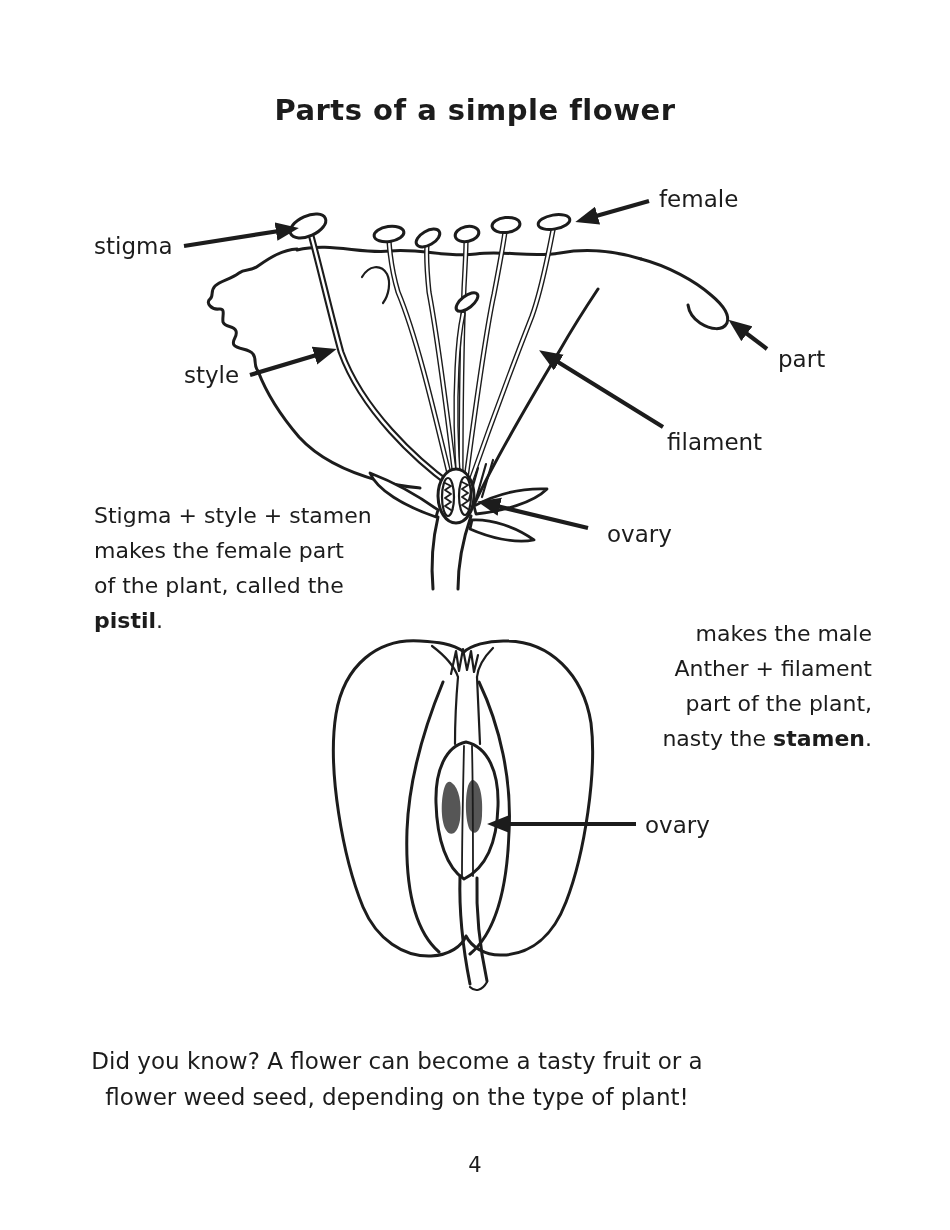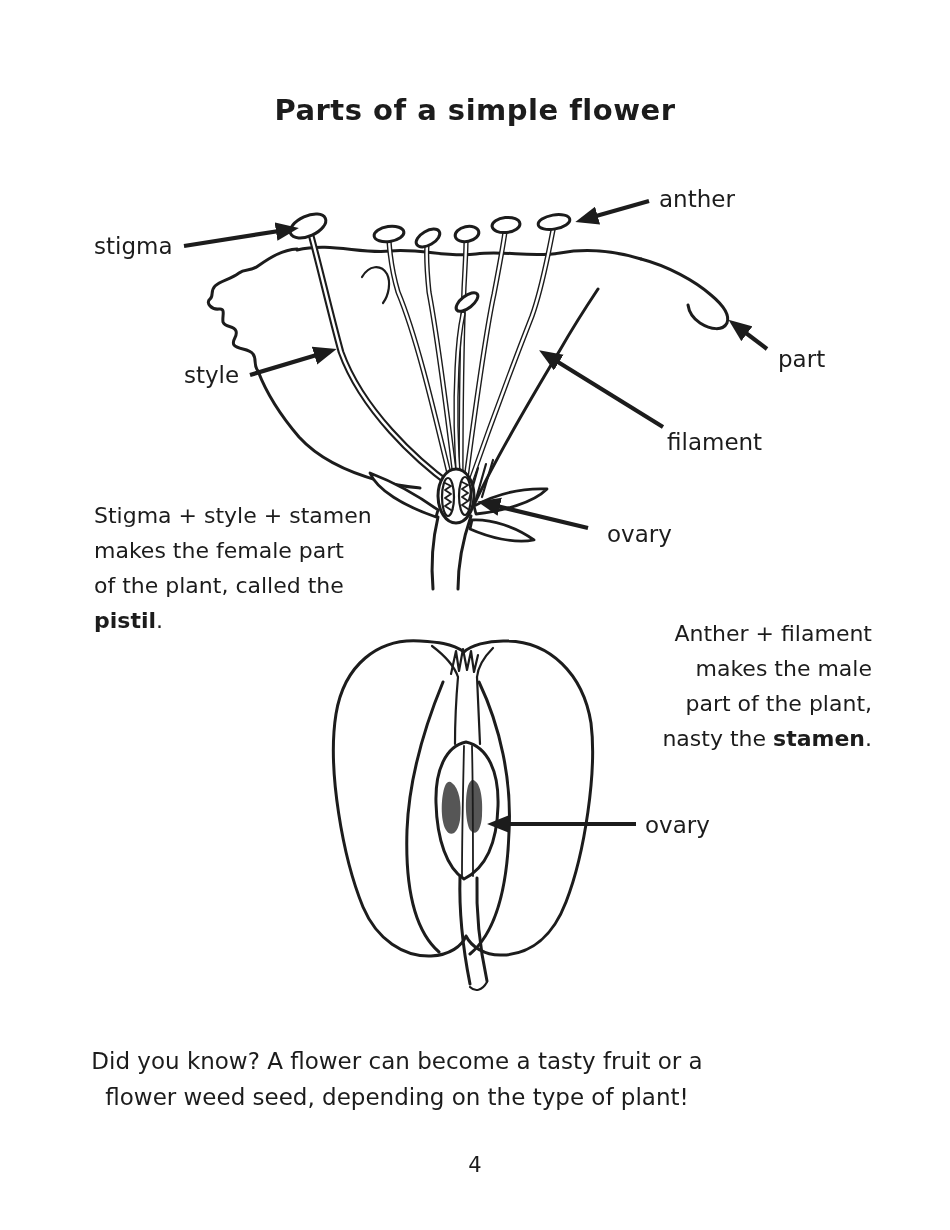--- a/index.html
+++ b/index.html
@@ -140,37 +140,37 @@
       <path class="arrow" d="M250,375 L330,351"></path>
       <path class="arrow" d="M649,201 L582,220"></path>
       <path class="arrow" d="M767,349 L734,324"></path>
       <path class="arrow" d="M663,427 L545,354"></path>
       <path class="arrow" d="M588,528 L484,503"></path>
       <path class="arrow" d="M636,824 L494,824"></path>
     </g>
   </svg>
 
   <div class="label" style="left:94px;top:235px;">stigma</div>
-  <div class="label" style="left:659px;top:188px;">anther</div>
+  <div class="label" style="left:659px;top:188px;">female</div>
   <div class="label" style="left:184px;top:364px;">style</div>
   <div class="label" style="left:778px;top:348px;">part</div>
   <div class="label" style="left:667px;top:431px;">filament</div>
   <div class="label" style="left:607px;top:523px;">ovary</div>
   <div class="label" style="left:645px;top:814px;">ovary</div>
 
   <div class="para pistil-note">
     <div>Stigma + style + stamen</div>
     <div>makes the female part</div>
     <div>of the plant, called the</div>
     <div><span class="b">pistil</span><span>.</span></div>
   </div>
 
   <div class="para stamen-note">
+    <div>makes the male</div>
     <div>Anther + filament</div>
-    <div>makes the male</div>
     <div>part of the plant,</div>
     <div><span>nasty the </span><span class="b">stamen</span><span>.</span></div>
   </div>
 
   <div class="footer-note">
     <div>Did you know? A flower can become a tasty fruit or a</div>
     <div>flower weed seed, depending on the type of plant!</div>
   </div>
 
   <div class="page-number">4</div>

